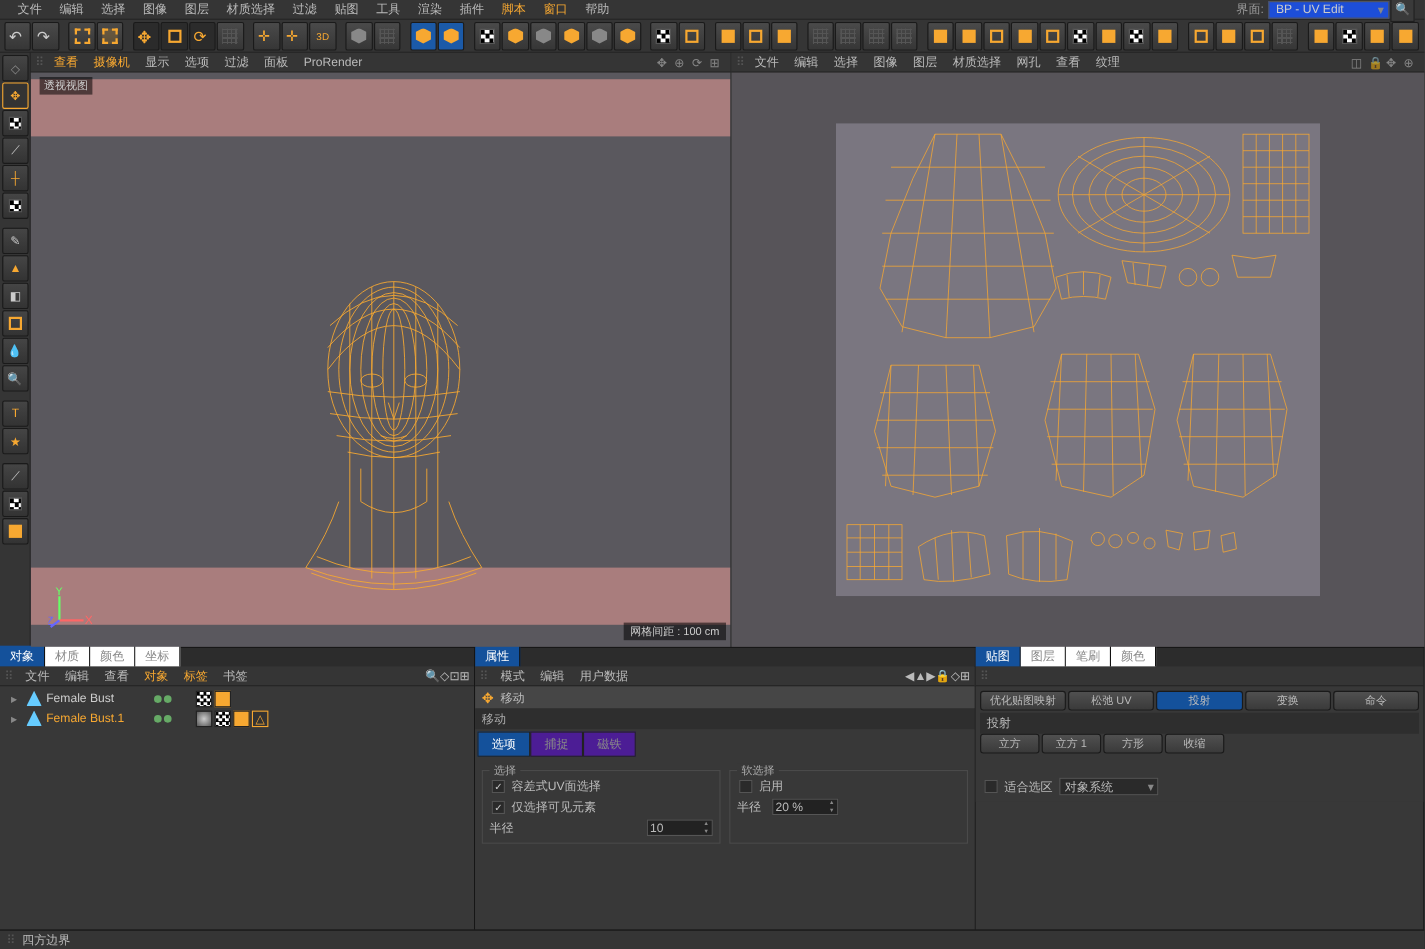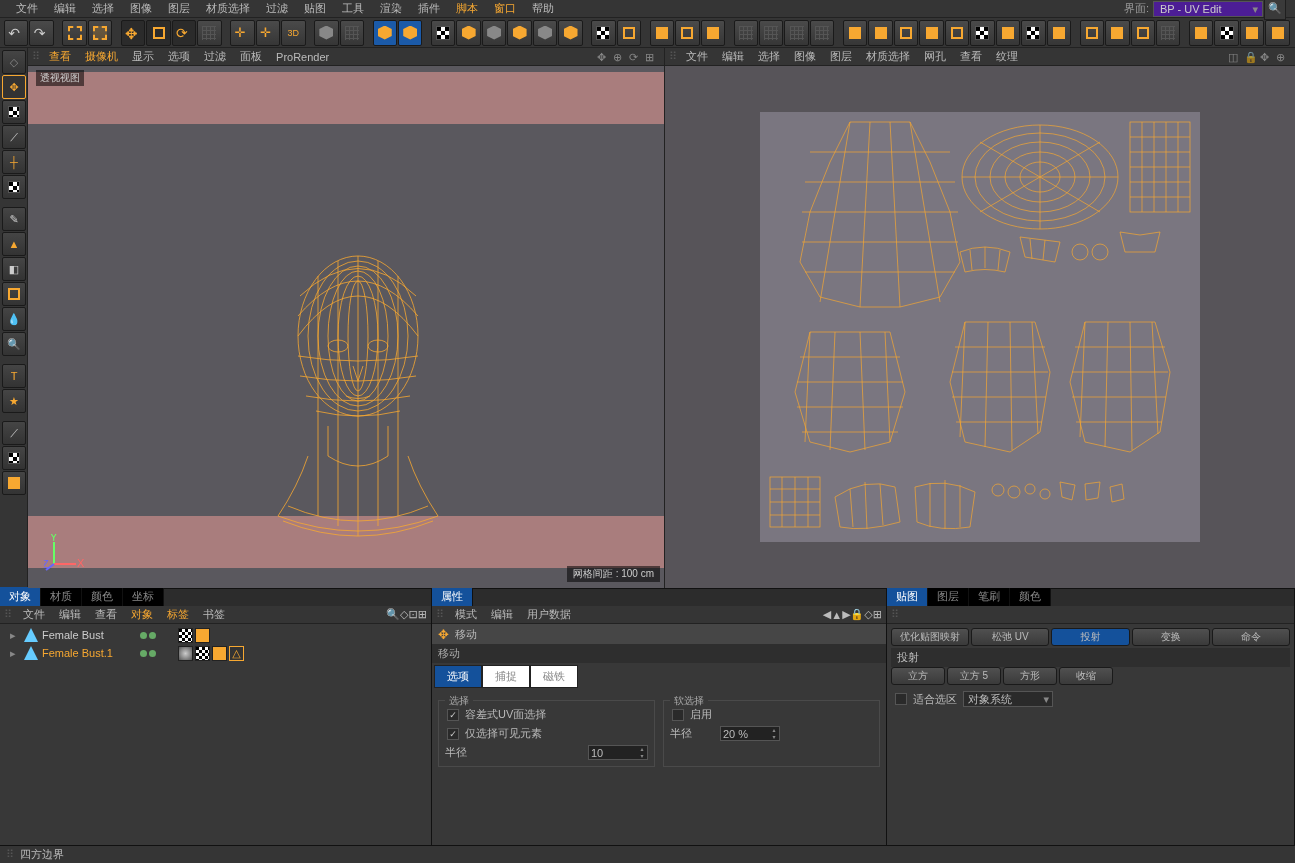--- a/index.html
+++ b/index.html
@@ -2,21 +2,21 @@
 <html><head>
 <meta charset="utf-8">
 <style>
 *{margin:0;padding:0;box-sizing:border-box;font-family:"Microsoft YaHei",sans-serif;font-size:11px;color:#bbb;user-select:none}
 body{background:#3a3a3a;width:1295px;height:863px;overflow:hidden;position:relative}
 .menubar{height:18px;background:#353535;display:flex;align-items:center;padding:0 8px;border-bottom:1px solid #222}
 .menubar .mi{padding:0 8px;cursor:pointer}
 .menubar .mi.hl{color:#f7a831}
 .menubar .spacer{flex:1}
 .menubar .layout-label{color:#999;margin-right:4px}
-.menubar .layout-dd{background:#4c1d95;border:1px solid #555;padding:1px 0 1px 6px;color:#ccc;position:relative;min-width:110px}
+.menubar .layout-dd{background:#1d4ed8;border:1px solid #555;padding:1px 0 1px 6px;color:#ccc;position:relative;min-width:110px}
 .menubar .layout-dd::after{content:"▾";position:absolute;right:4px;color:#888}
 .sicon{width:22px;height:22px;background:#3a3a3a;border:1px solid #1f1f1f;display:inline-flex;align-items:center;justify-content:center;margin:1px}
 .toolbar{height:30px;background:#353535;display:flex;align-items:center;padding:2px 4px;border-bottom:1px solid #222;gap:0}
 .tb-btn{width:26px;height:26px;background:linear-gradient(#4a4a4a,#363636);border:1px solid #1a1a1a;display:inline-flex;align-items:center;justify-content:center;margin-right:1px;border-radius:2px;cursor:pointer;position:relative}
 .tb-btn.act{background:#1b5aa8}
 .tb-btn.orange{background:#2b2b2b}
 .tb-sep{width:8px}
 .ico{width:16px;height:16px;display:block}
 .ico.undo::before{content:"↶";color:#ccc;font-size:14px}
 .ico.redo::before{content:"↷";color:#ccc;font-size:14px}
@@ -52,40 +52,40 @@
 .vp-axis{position:absolute;bottom:14px;left:16px;width:40px;height:40px}
 .uvpanel{width:630px;display:flex;flex-direction:column}
 .uv-canvas{flex:1;background:#575459;position:relative;display:flex;align-items:center;justify-content:center}
 .uv-status{height:14px;background:#353535;font-size:10px;color:#999;padding:0 6px;display:flex;align-items:center}
 .bottom{display:flex;height:286px;border-top:1px solid #111}
 .panel{background:#383838;border-right:1px solid #111;display:flex;flex-direction:column}
 .panel.om{width:432px}
 .panel.attr{width:455px}
 .panel.tex{flex:1}
 .tabs{height:17px;background:#2c2c2c;display:flex;align-items:flex-end}
-.tab{padding:2px 9px;background:#000000;border-right:1px solid #111;cursor:pointer;color:#888}
+.tab{padding:2px 9px;background:#ffffff;border-right:1px solid #111;cursor:pointer;color:#888}
 .tab.act{background:#14519b;color:#fff}
 .panel-menu{height:18px;background:#353535;display:flex;align-items:center;padding:0 4px;border-bottom:1px solid #222}
 .panel-menu .pmi{padding:0 7px;cursor:pointer}
 .panel-menu .pmi.hl{color:#f7a831}
 .om-tree{flex:1;background:#383838;padding:2px}
 .om-row{display:flex;align-items:center;height:18px;padding-left:8px;gap:4px}
 .om-row .tri{color:#888;width:10px}
 .om-row .oicon{width:14px;height:14px;background:#6cf;clip-path:polygon(50% 0,100% 100%,0 100%)}
 .om-row .oname{flex:0 0 90px;color:#ccc}
 .om-row .oname.hl{color:#f7a831}
 .om-row .dots{display:flex;gap:2px;margin-left:4px}
 .om-row .dot{width:7px;height:7px;border-radius:50%}
 .om-row .tags{display:flex;gap:2px;margin-left:18px}
 .om-row .tag{width:15px;height:15px;background:#555;border:1px solid #222}
 .attr-hdr{height:20px;background:#464646;display:flex;align-items:center;padding:0 6px;gap:6px}
 .attr-hdr .aicon{color:#f7a831;font-size:13px}
 .attr-sect{background:#2e2e2e;padding:2px 6px;color:#aaa}
 .attr-tabs{display:flex;background:#383838;padding:2px;gap:0}
-.attr-tab{padding:3px 12px;background:#ffffff;border:1px solid #222;cursor:pointer;color:#888}
+.attr-tab{padding:3px 12px;background:#4c1d95;border:1px solid #222;cursor:pointer;color:#888}
 .attr-tab.act{background:#14519b;color:#fff}
 .attr-body{flex:1;background:#383838;padding:6px;overflow:auto}
 .chk-row{display:flex;align-items:center;gap:6px;padding:2px 4px}
 .chk{width:12px;height:12px;background:#2a2a2a;border:1px solid #555;display:inline-flex;align-items:center;justify-content:center}
 .chk.on::after{content:"✓";color:#ccc;font-size:9px}
 .fieldset{border:1px solid #4a4a4a;margin:4px 0;padding:4px;position:relative}
 .fieldset .leg{position:absolute;top:-7px;left:6px;background:#383838;padding:0 4px;color:#aaa;font-size:10px}
 .fld-row{display:flex;align-items:center;gap:6px;padding:2px}
 .num-in{background:#222;border:1px solid #555;height:15px;padding:0 2px;color:#ccc;display:inline-flex;align-items:center;position:relative}
 .num-in .spin{position:absolute;right:0;top:0;bottom:0;width:10px;display:flex;flex-direction:column}
@@ -662,21 +662,21 @@
             </div>
         </div>
         <div class="fieldset" style="flex:1">
           <span class="leg">软选择</span>
           <div class="chk-row">
               <span class="chk"></span>
               <span>启用</span>
             </div>
           <div class="fld-row">
               <span>半径</span>
-              <span class="num-in" style="width:60px;margin-left:22px">
+              <span class="num-in" style="width:60px;margin-left:4px">
                 <span>20 %</span>
                 <span class="spin">
                   <span>▴</span>
                   <span>▾</span>
                 </span>
               </span>
             </div>
         </div>
       </div>
     </div>
@@ -696,25 +696,25 @@
       <div class="tex-btn-row">
         <div class="tex-btn tex-wide">优化贴图映射</div>
         <div class="tex-btn tex-wide">松弛 UV</div>
         <div class="tex-btn act tex-wide">投射</div>
         <div class="tex-btn tex-wide">变换</div>
         <div class="tex-btn tex-wide">命令</div>
       </div>
       <div class="tex-sect">投射</div>
       <div class="tex-btn-row">
         <div class="tex-btn">立方</div>
-        <div class="tex-btn">立方 5</div>
+        <div class="tex-btn">立方 1</div>
         <div class="tex-btn">方形</div>
         <div class="tex-btn">收缩</div>
       </div>
-      <div class="chk-row" style="margin-top:4px">
+      <div class="chk-row" style="margin-top:20px">
         <span class="chk"></span>
         <span>适合选区</span>
         <span class="dd">对象系统</span>
       </div>
     </div>
   </div>
 </div>
 
 <div class="statusbar">
   <span class="grip" style="color:#555">⠿</span>

